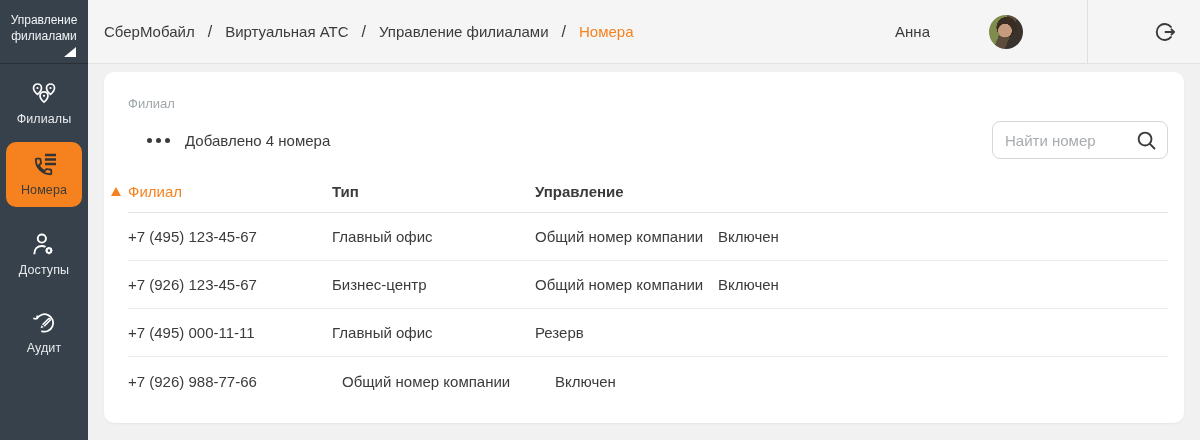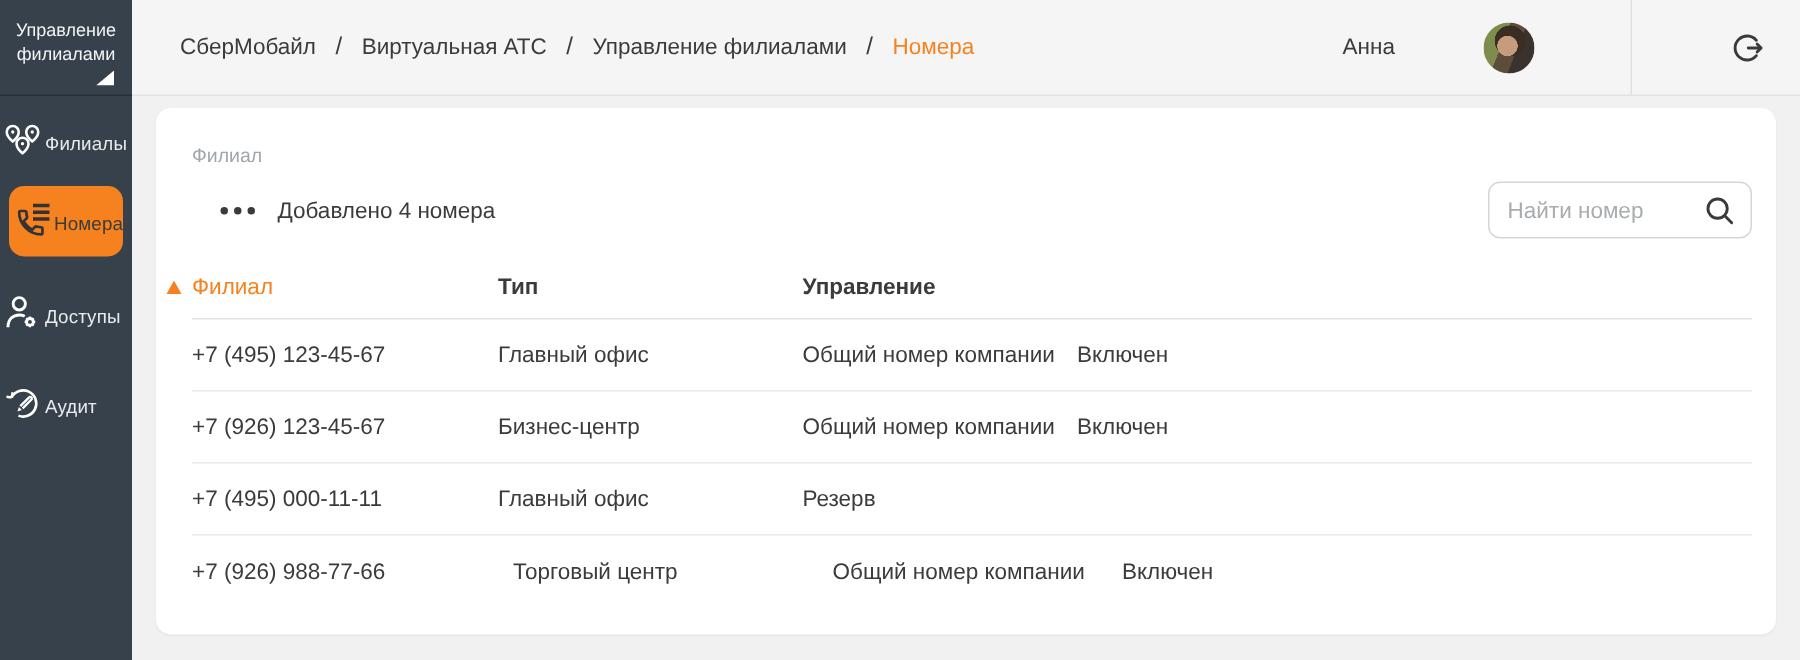--- a/index.html
+++ b/index.html
@@ -11,39 +11,39 @@
 
   
   .sidebar { width:88px; min-width:88px; background:#36414B; color:#fff; display:flex; flex-direction:column; }
   .sidebar-head {
     height:64px; border-bottom:1px solid rgba(0,0,0,.28); position:relative;
     font-size:12px; line-height:1.3; text-align:center; padding-top:13px; color:#F2F4F5;
   }
   .corner { position:absolute; right:12px; bottom:6px; display:block; }
   .nav { display:flex; flex-direction:column; align-items:stretch; }
   .nav-item {
-    display:flex; flex-direction:row; align-items:center; cursor:pointer;
+    display:flex; flex-direction:column; align-items:center; cursor:pointer;
     color:#E8EBED; padding:10px 0 8px;
   }
   .nav-item .ico { width:30px; height:28px; display:flex; align-items:center; justify-content:center; }
   .nav-item .lbl { font-size:12.5px; margin-top:4px; letter-spacing:.1px; }
   .nav-item.first { margin-top:6px; }
   .nav-item.active {
     background:#F6821F; color:#3A3A3A; margin:8px 6px 0; border-radius:10px;
     padding:9px 0 10px;
   }
   .nav-item.gap { margin-top:14px; }
   svg { display:block; }
 
   
   .main { flex:1; display:flex; flex-direction:column; min-width:0; }
 
   .topbar {
     height:64px; background:#F5F5F5; border-bottom:1px solid #E2E2E2;
-    display:flex; align-items:center; padding-left:32px;
+    display:flex; align-items:center; padding-left:16px;
   }
   .crumbs { display:flex; align-items:center; font-size:15px; }
   .crumb { color:#3B3B3D; cursor:pointer; }
   .crumb.current { color:#F6821F; }
   .crumb-sep { margin:0 13px; color:#3B3B3D; font-size:16px; }
   .user-zone { margin-left:auto; display:flex; align-items:center; height:100%;gap:44px; }
   .user-name { font-size:15px; color:#3B3B3D; margin-right:15px; }
   .avatar {
     width:34px; height:34px; border-radius:50%; cursor:pointer;
     background:
@@ -236,21 +236,20 @@
         </div>
 
         <div class="trow tr">
           <span class="cell-number">+7 (495) 000-11-11</span>
           <span class="cell-branch">Главный офис</span>
           <span class="cell-type">Резерв</span>
         </div>
 
         <div class="trow tr">
           <span class="cell-number">+7 (926) 988-77-66</span>
-          <span class="cell-branch">Торговый центр</span>
           <span class="cell-type">Общий номер компании</span>
           <span class="cell-status">Включен</span>
         </div>
       </div>
 
     </section>
   </div>
 </div>
 
 </body></html>

